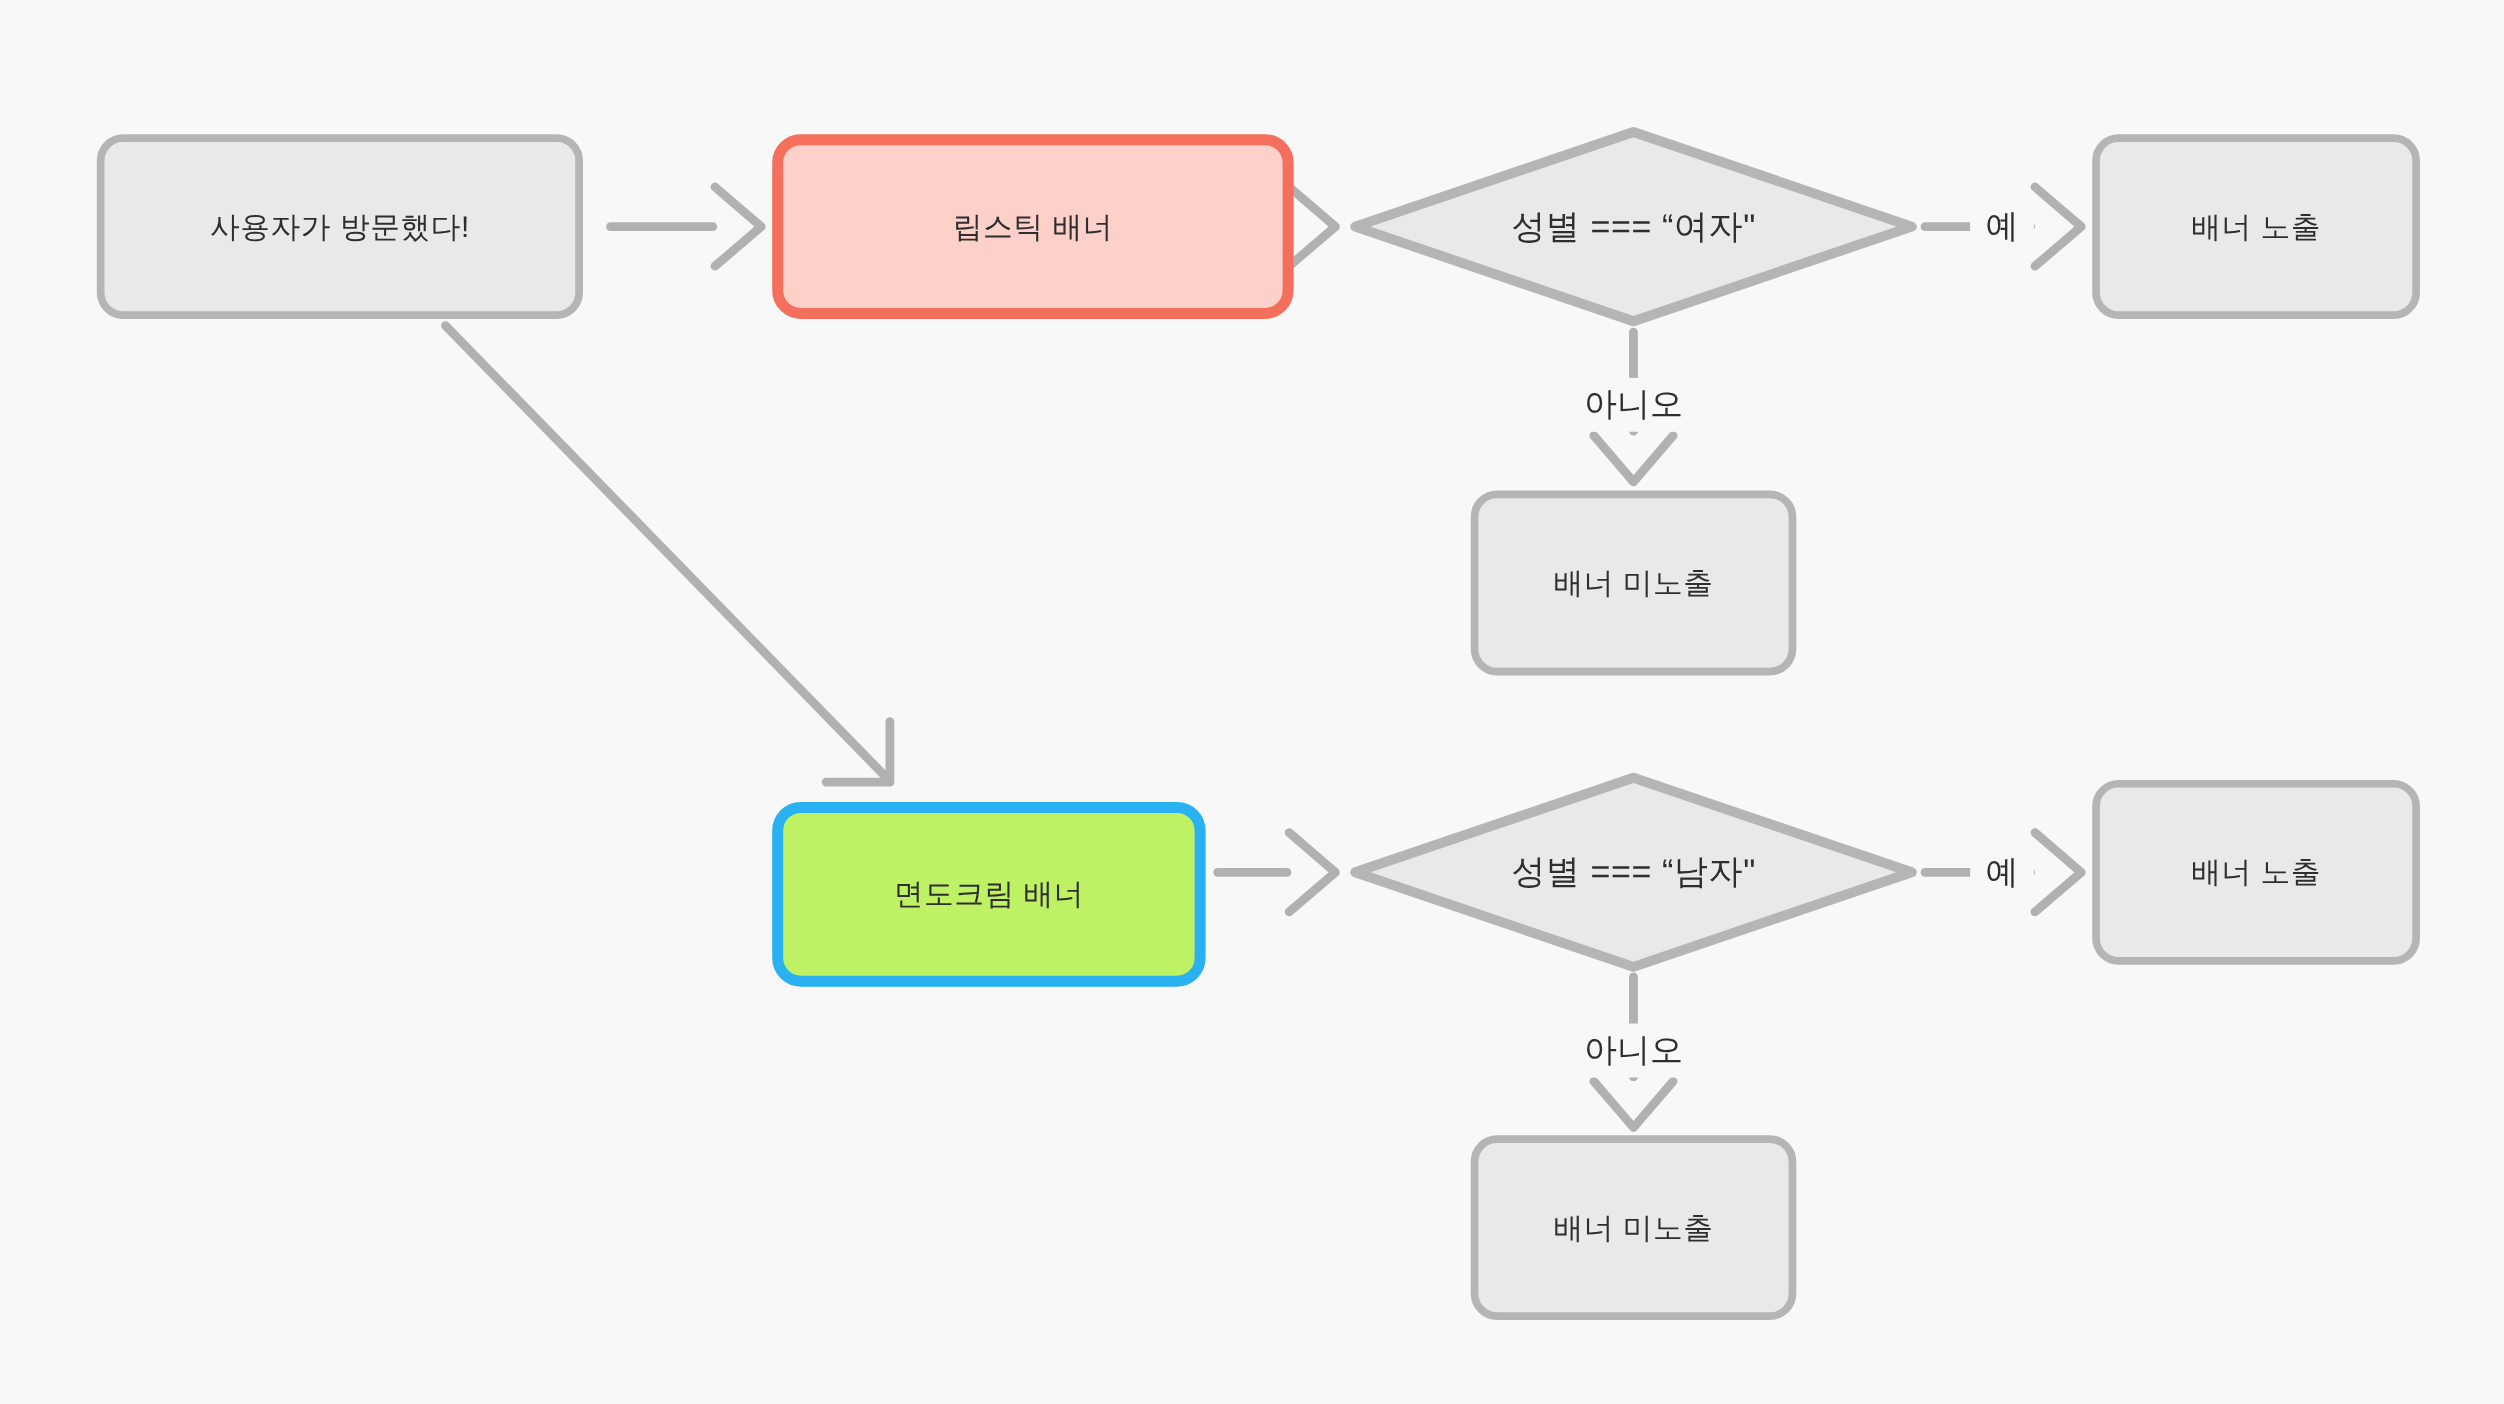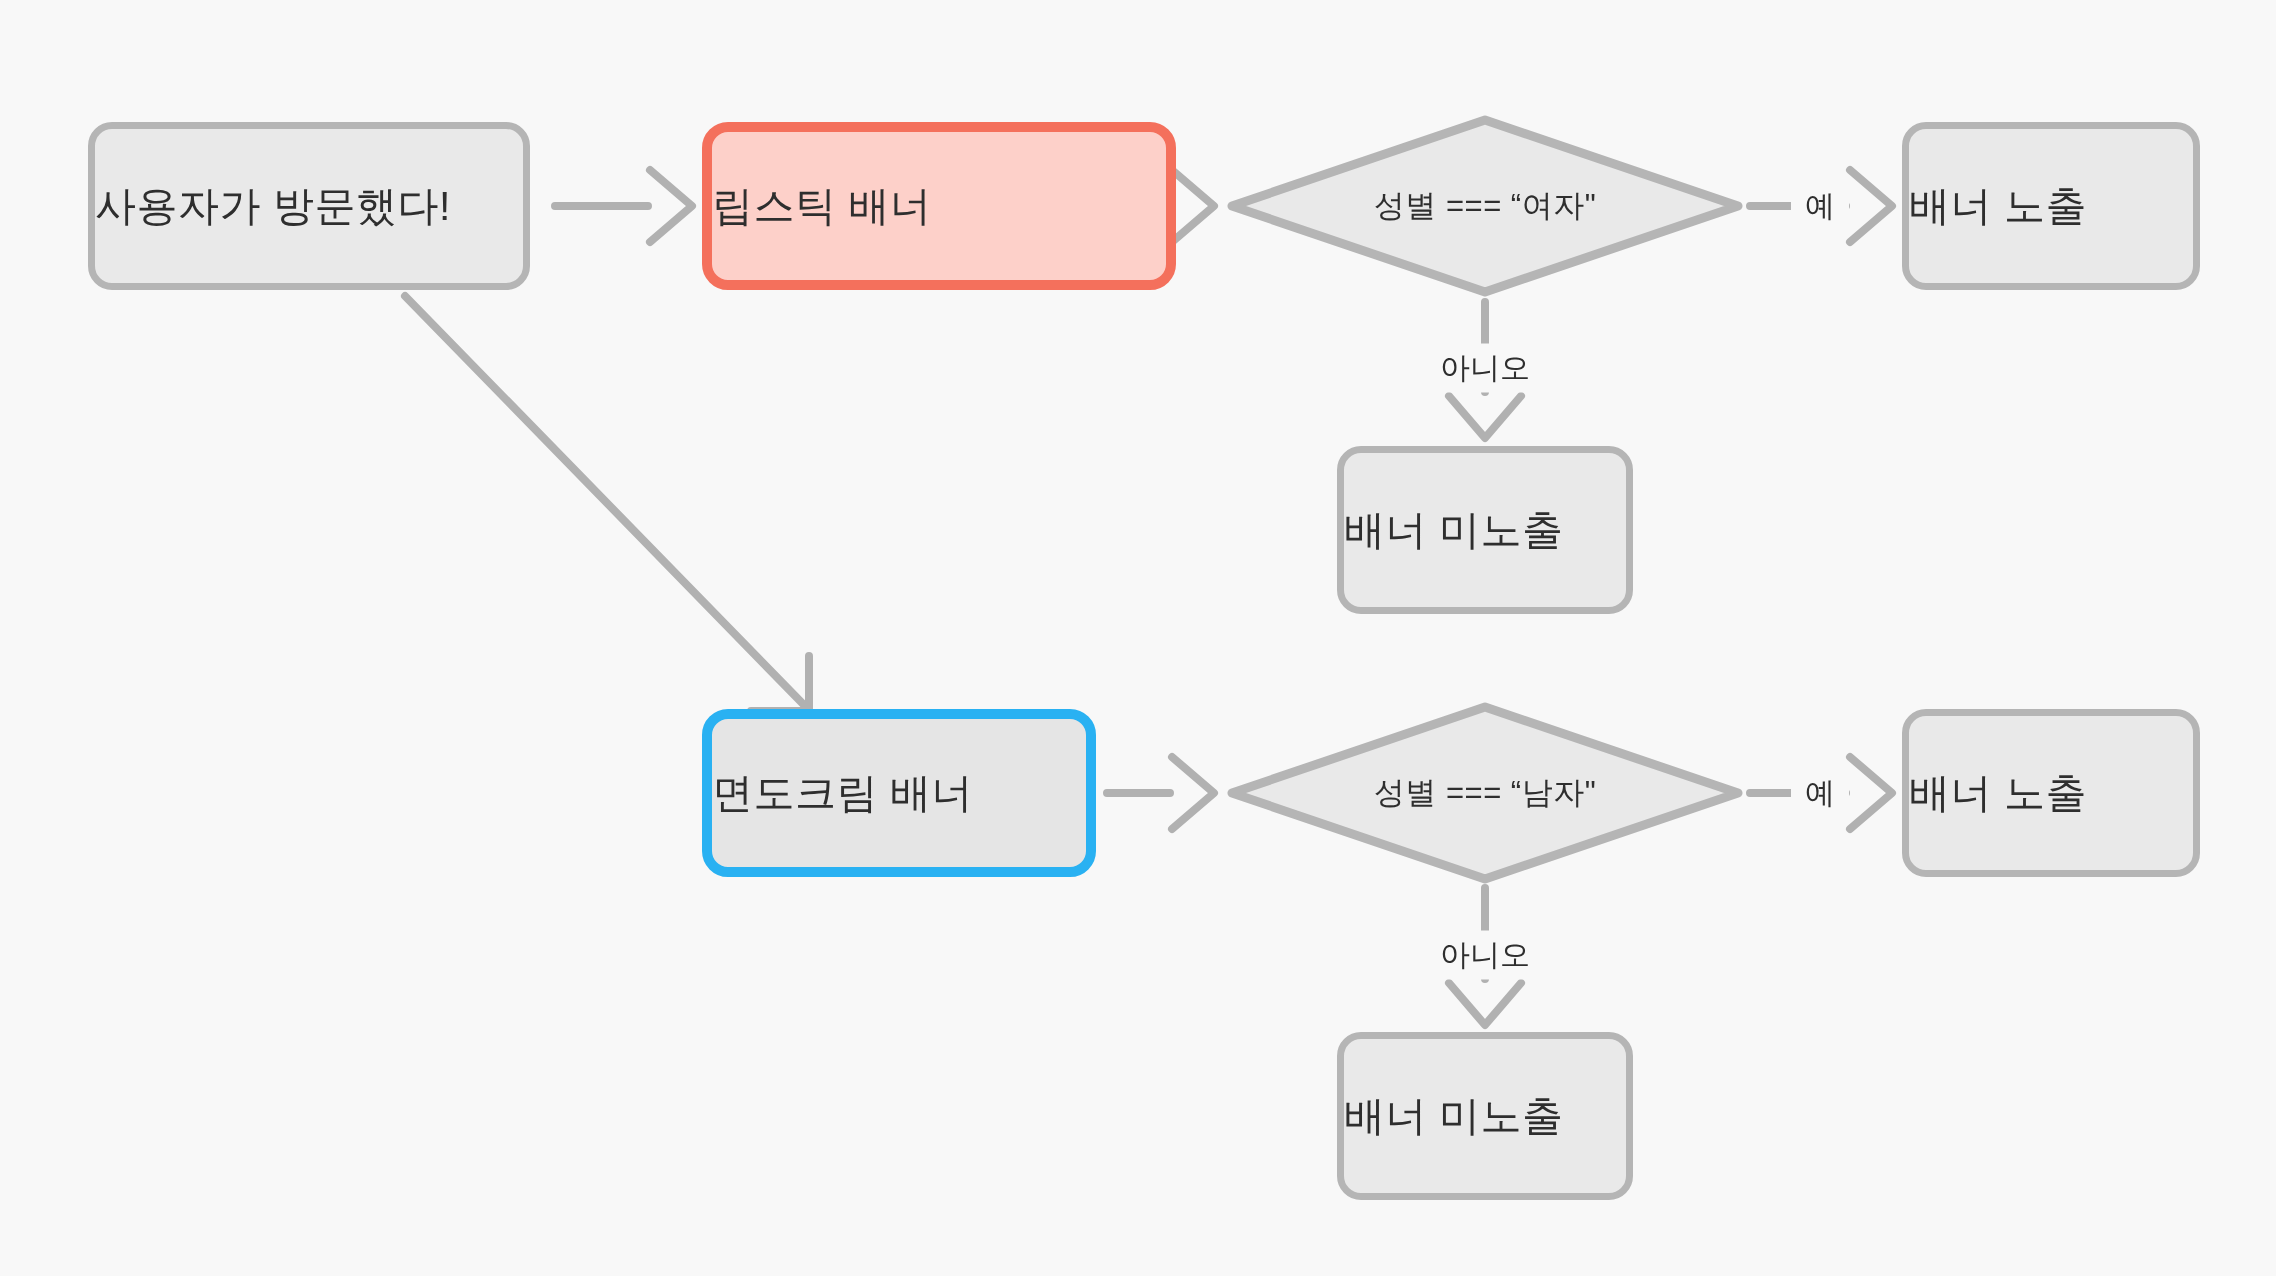--- a/index.html
+++ b/index.html
@@ -13,41 +13,42 @@
     position: relative;
     width: 2276px; height: 1276px;
     background: #f8f8f8;
   }
   .connector-layer {
     position: absolute; left: 0; top: 0;
     width: 2276px; height: 1276px;
   }
   .node {
     position: absolute;
-    display: flex; align-items: center; 
+    display: flex; align-items: center; justify-content: center;
     box-sizing: border-box;
     text-align: center;
-    font-size: 41px;
+    font-size: 27px;
     color: #2e2e2e;
     letter-spacing: 0.5px;
   }
   .node.rect {
     background: #e9e9e9;
     border: 7px solid #b5b5b5;
     border-radius: 24px;
   }
   .node.lipstick {
     background: #fdd0c9;
     border: 10px solid #f4705c;
     border-radius: 26px;
   }
   .node.shaving {
-    background: #e5e5e5;
+    background: #bef264;
     border: 10px solid #29b1f2;
     border-radius: 26px;
+    margin-top: 20px;
   }
   .diamond-label {
     position: absolute;
     display: flex; align-items: center; justify-content: center;
     text-align: center;
     font-size: 31px;
     color: #2e2e2e;
     letter-spacing: 0.5px;
   }
   .edge-label {

